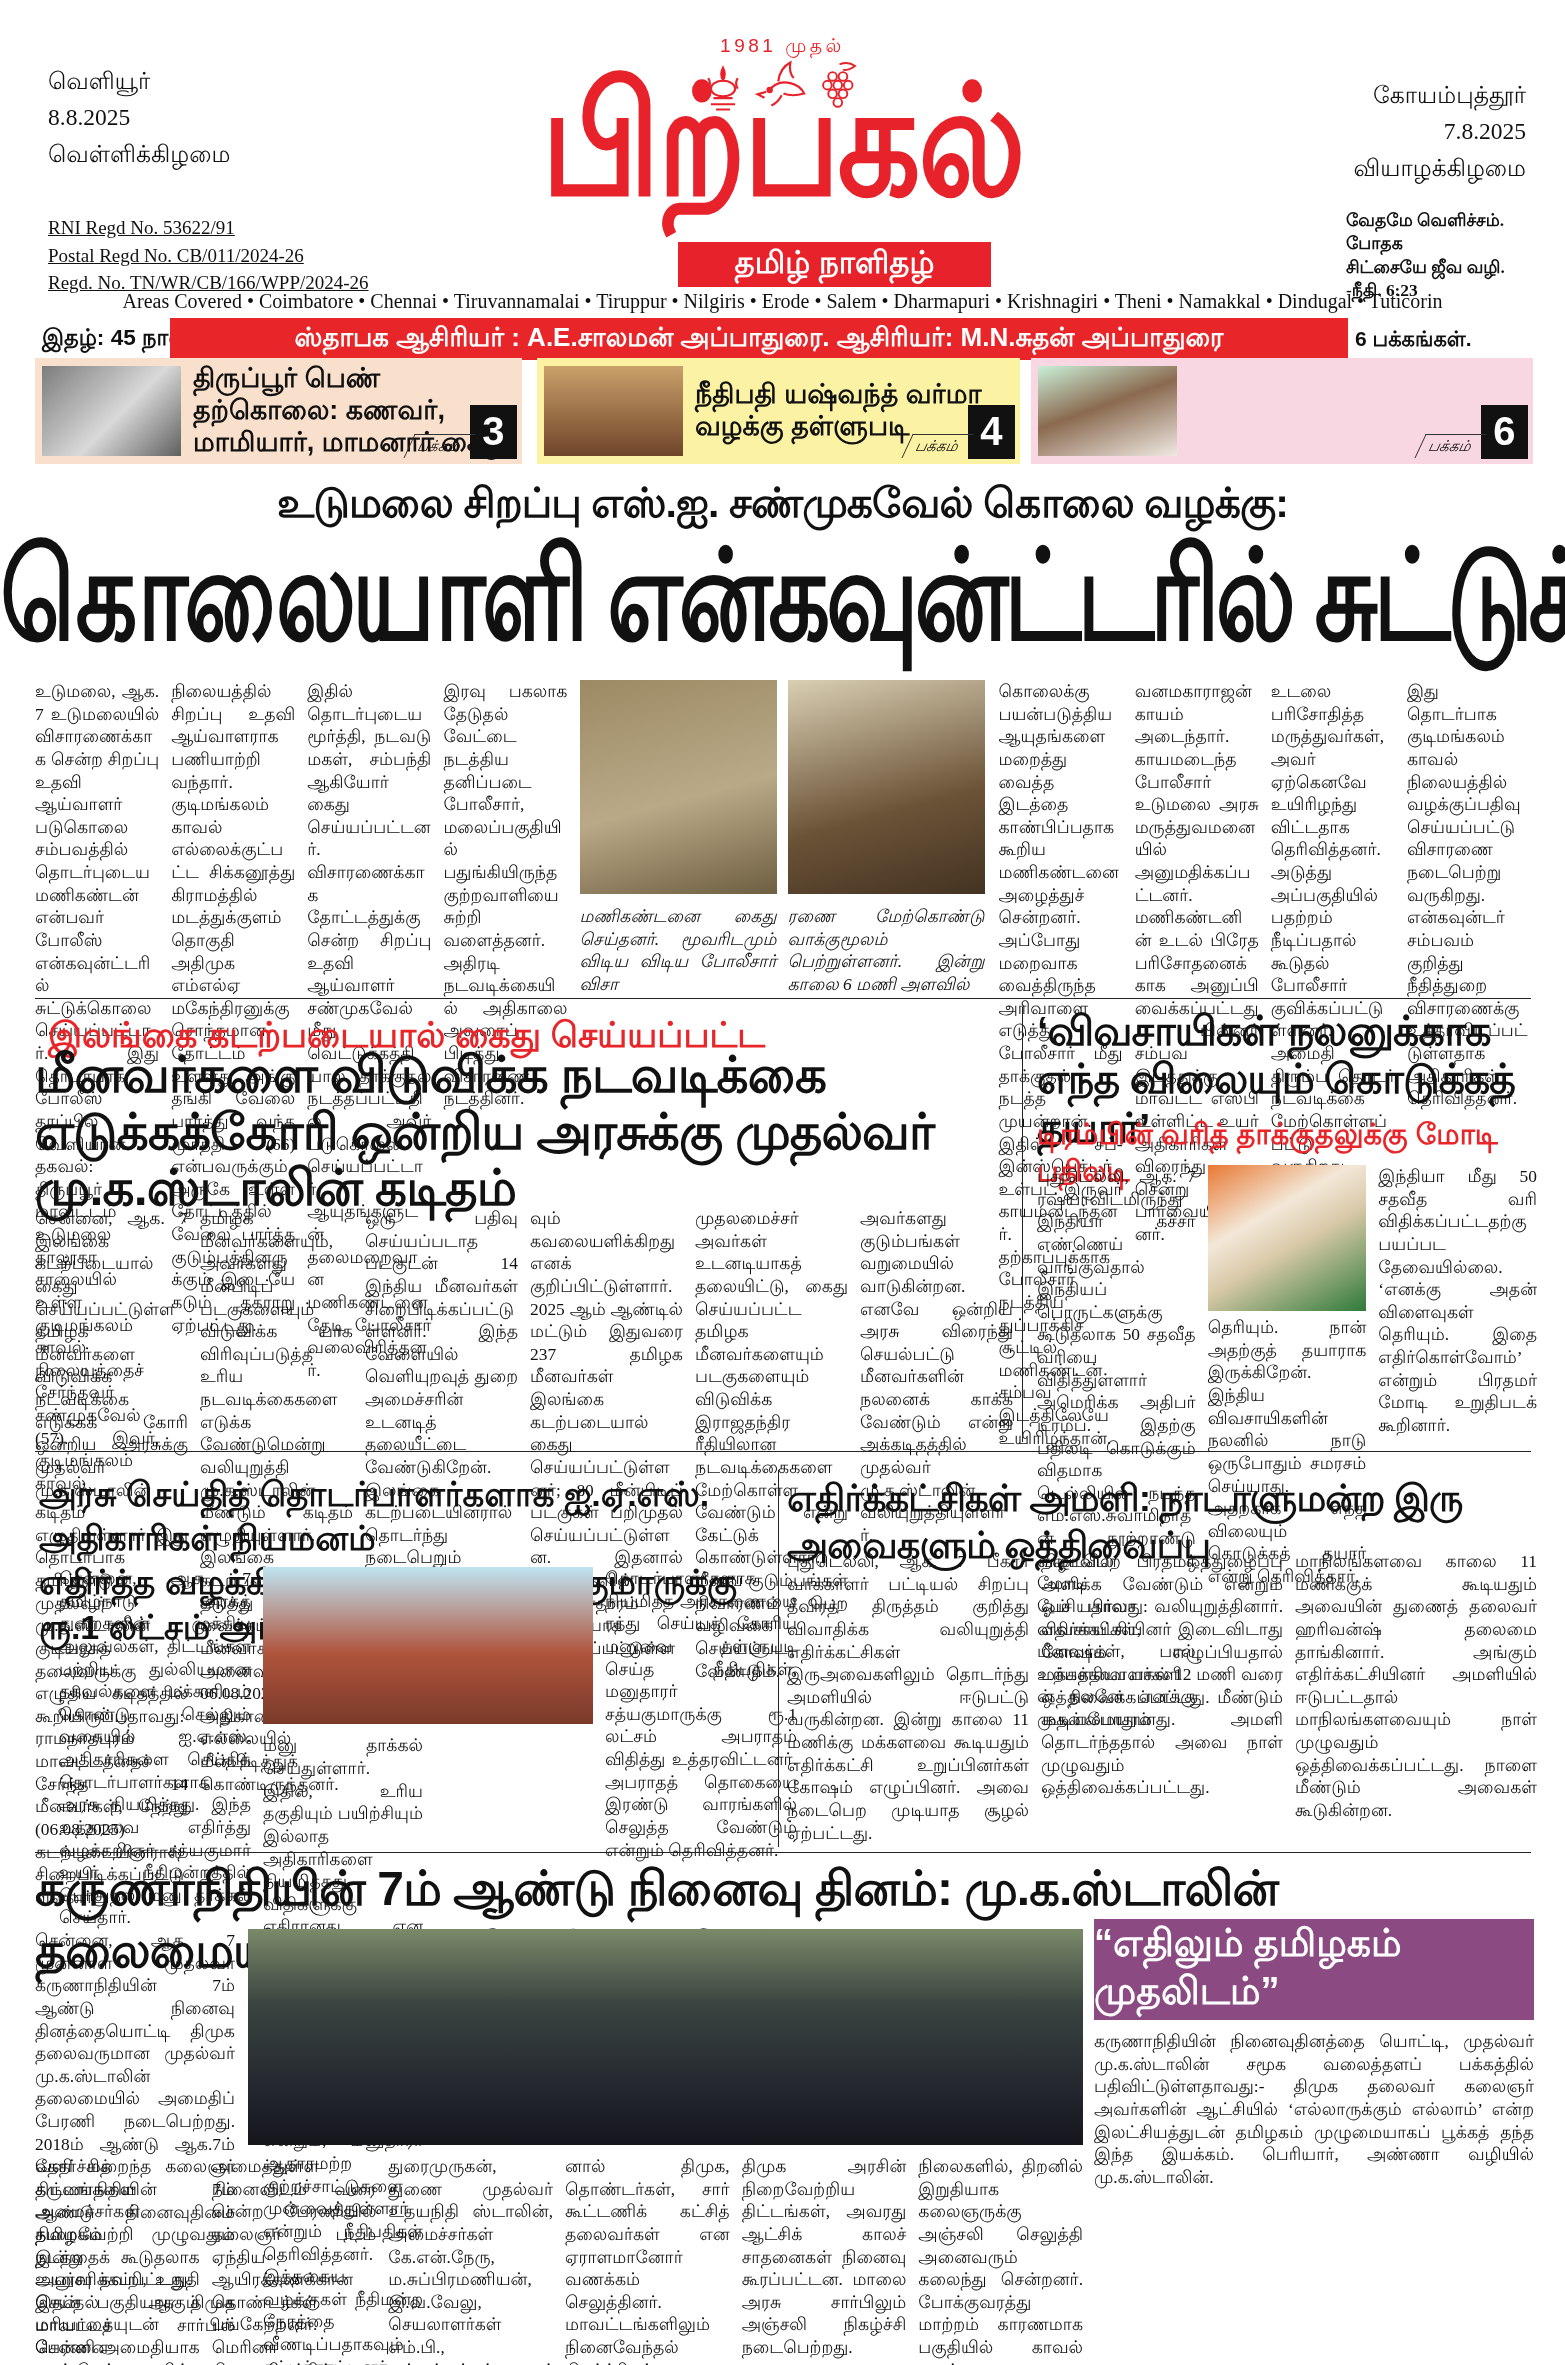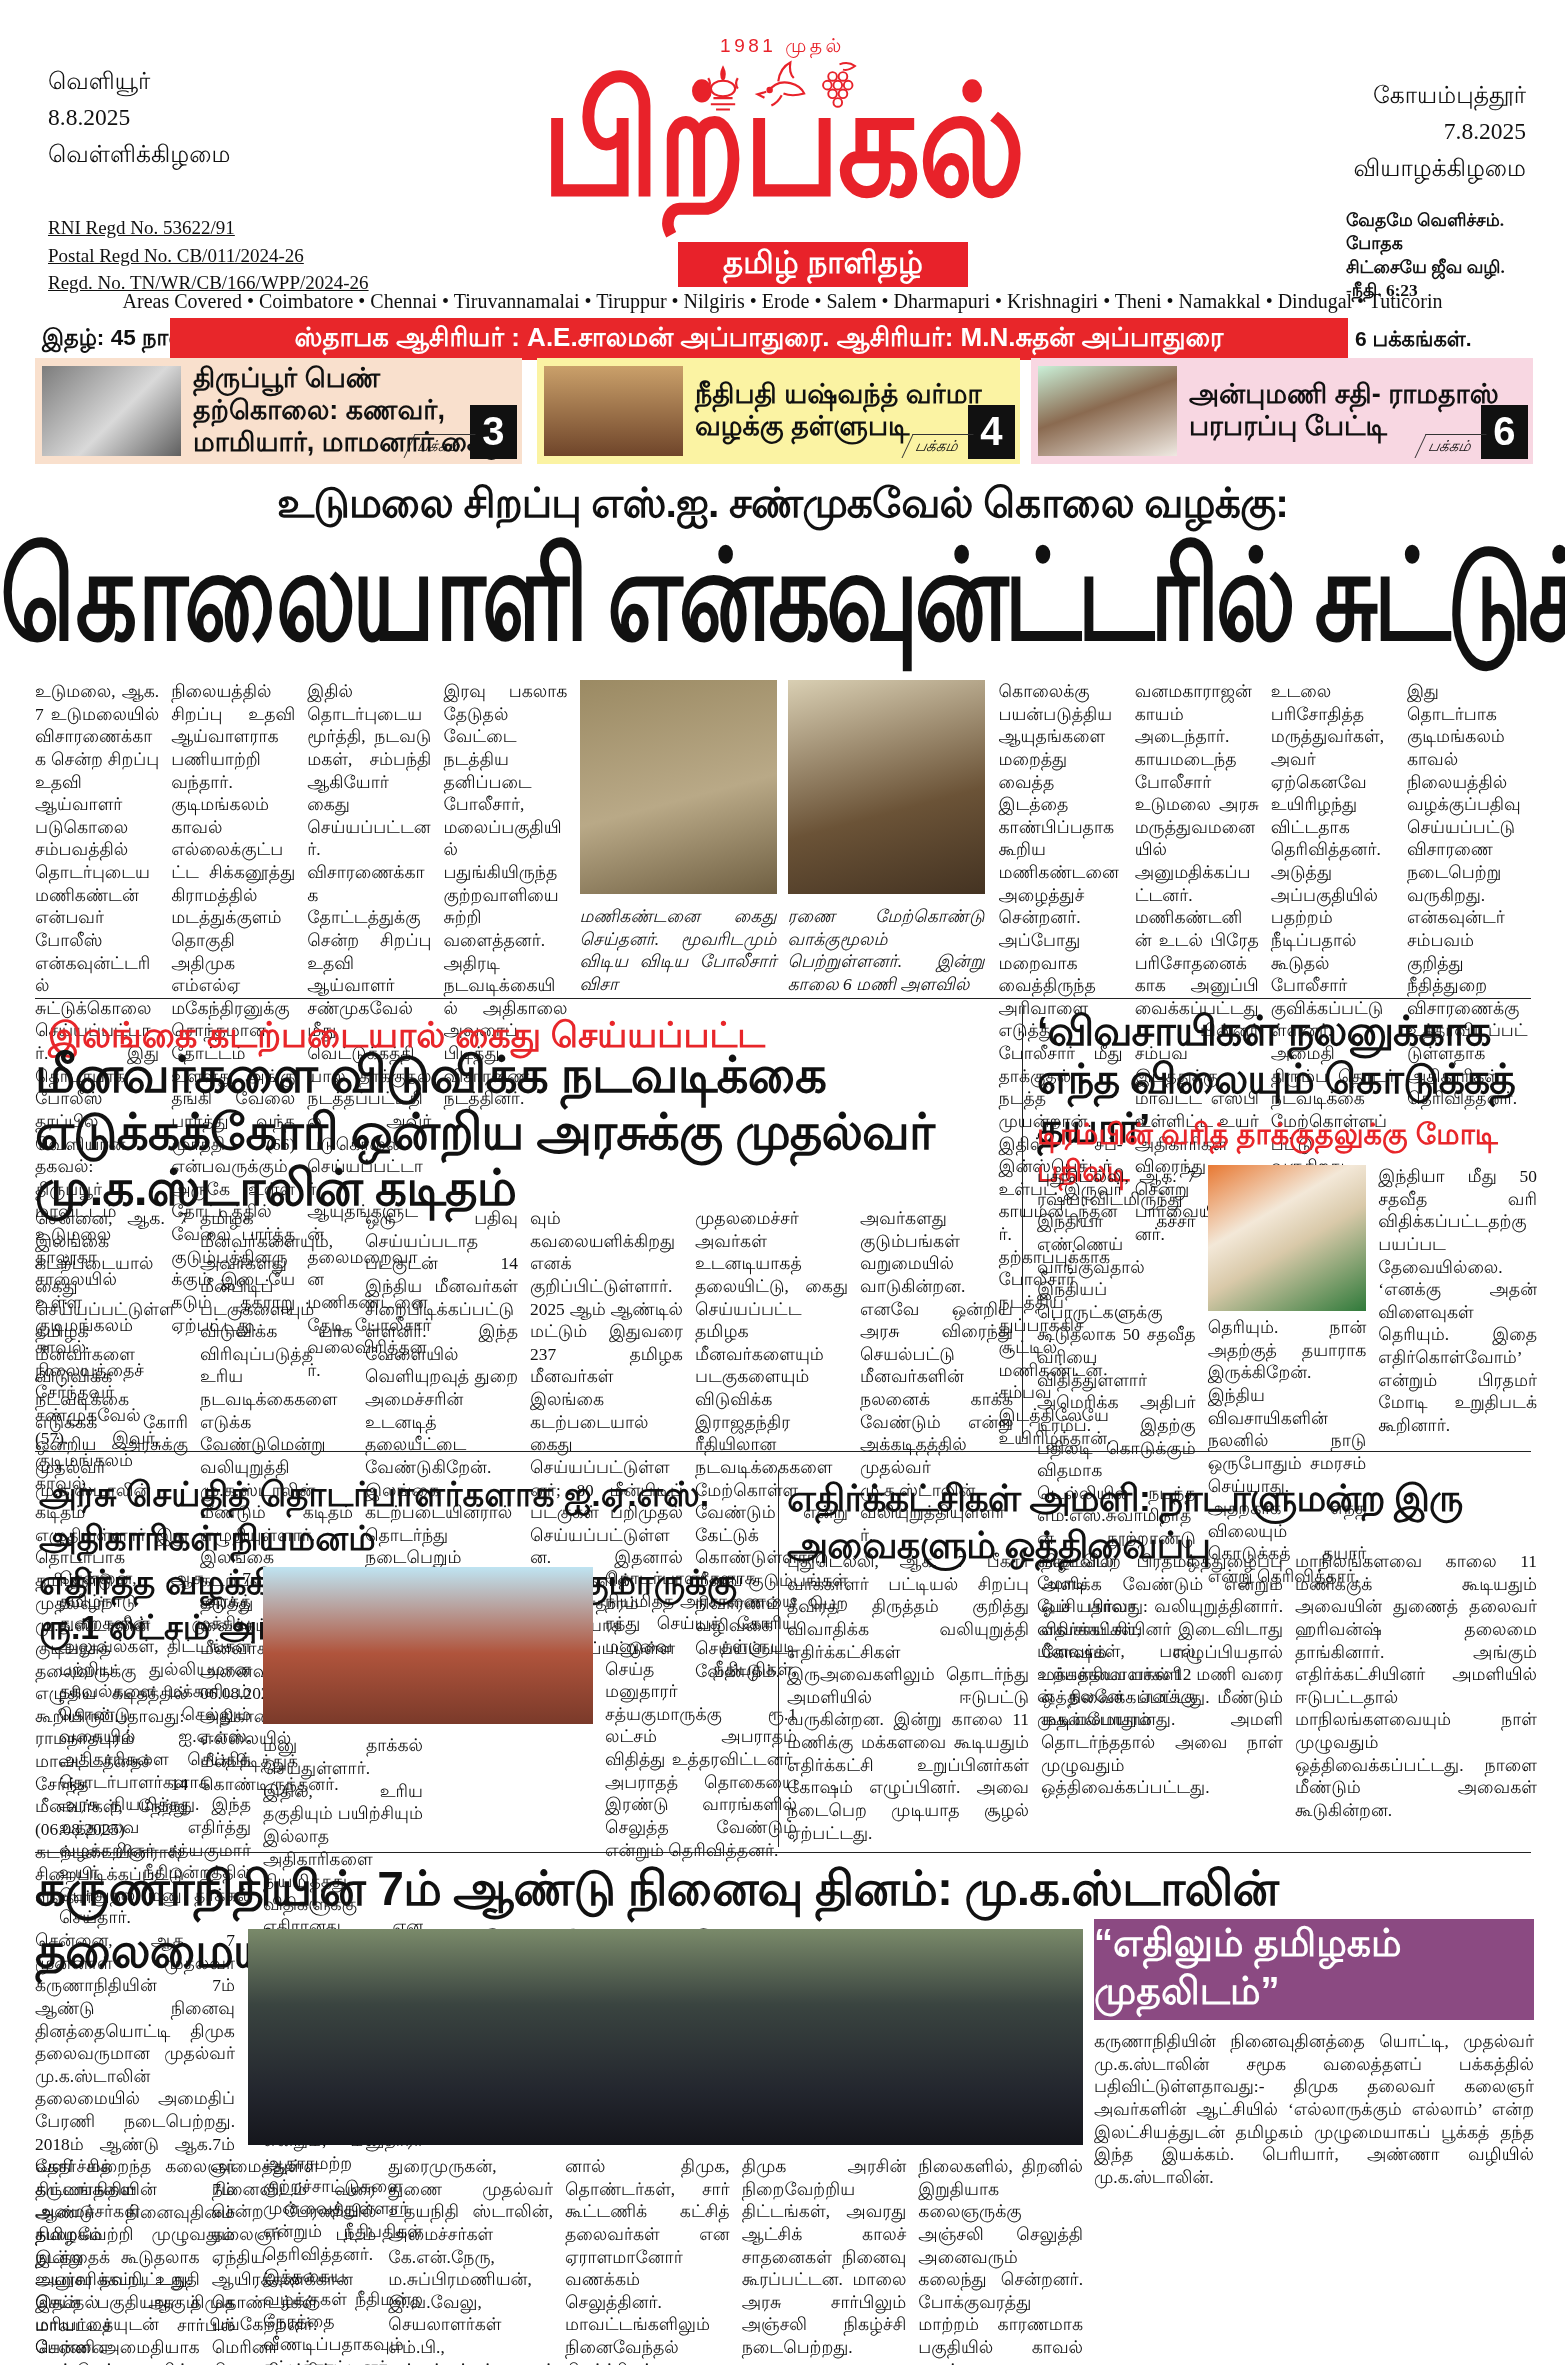--- a/index.html
+++ b/index.html
@@ -10,21 +10,21 @@
   .red{color:#e8262a;}
   .col{font-size:17.4px;line-height:1.3;text-align:justify;word-break:break-word;}
   .colrow{display:flex;gap:12px;align-items:flex-start;}
   .colrow > .col{flex:1;}
   .hline{border-top:1.7px solid #222;height:0;}
   .vline{border-left:1.7px solid #222;width:0;}
   
   #mast-title{left:0;right:0;top:61px;text-align:center;color:#e8222a;font-weight:900;
      font-size:130px;line-height:1.05;font-family:"Liberation Sans",sans-serif;
      letter-spacing:-2.6px;transform:scaleY(1.18);transform-origin:top;}
-  #mast-sub{left:678px;top:242px;width:290px;height:45px;background:#e8222a;color:#fff;
+  #mast-sub{left:678px;top:242px;width:313px;height:45px;background:#e8222a;color:#fff;
      font-size:31px;font-weight:bold;display:flex;align-items:center;justify-content:center;}
   #since{left:0;right:0;top:35px;text-align:center;color:#e8222a;font-size:19px;letter-spacing:3.5px;}
   #micons{left:0;right:0;top:59px;display:flex;justify-content:center;gap:8.7px;}
   #hleft{left:48px;top:63px;font-size:23.5px;line-height:1.55;}
   #regd{left:48px;top:214px;font-size:19px;line-height:1.45;text-decoration:underline;}
   #hright{right:39px;top:77px;font-size:23.5px;line-height:1.55;text-align:right;}
   #verse{left:1346px;top:209px;width:200px;font-size:17.4px;font-weight:bold;line-height:1.35;}
   #areas{left:0;right:0;top:290px;text-align:center;font-size:20px;}
   #issue{left:42px;top:325px;font-size:22.6px;font-weight:bold;font-family:"Liberation Sans",sans-serif;}
   #redbar{left:170px;top:318px;width:1178px;height:42px;background:#e8262a;color:#fff;
@@ -184,21 +184,20 @@
     <div class="pphoto" style="background:linear-gradient(180deg,#caa06a,#6f452a);"></div>
     <div class="ptitle">நீதிபதி யஷ்வந்த் வர்மா வழக்கு தள்ளுபடி</div>
     <div class="pflag">
       <span class="pk sans">பக்கம்</span>
       <span class="pnum">4</span>
     </div>
   </section>
 
   <section class="abs promo" style="left:1031px;width:502px;background:#f8d7e2;">
     <div class="pphoto" style="background:linear-gradient(160deg,#caf0d8 0%,#8a6a50 45%,#efe9e2 100%);"></div>
-    <div class="ptitle">அன்புமணி சதி- ராமதாஸ் பரபரப்பு பேட்டி</div>
     <div class="pflag">
       <span class="pk sans">பக்கம்</span>
       <span class="pnum">6</span>
     </div>
   </section>
 
   <section>
     <div class="abs" id="lead-kicker">உடுமலை சிறப்பு எஸ்.ஐ. சண்முகவேல் கொலை வழக்கு:</div>
     <div class="abs" id="lead-head">கொலையாளி என்கவுன்ட்டரில் சுட்டுக்கொலை</div>
 

